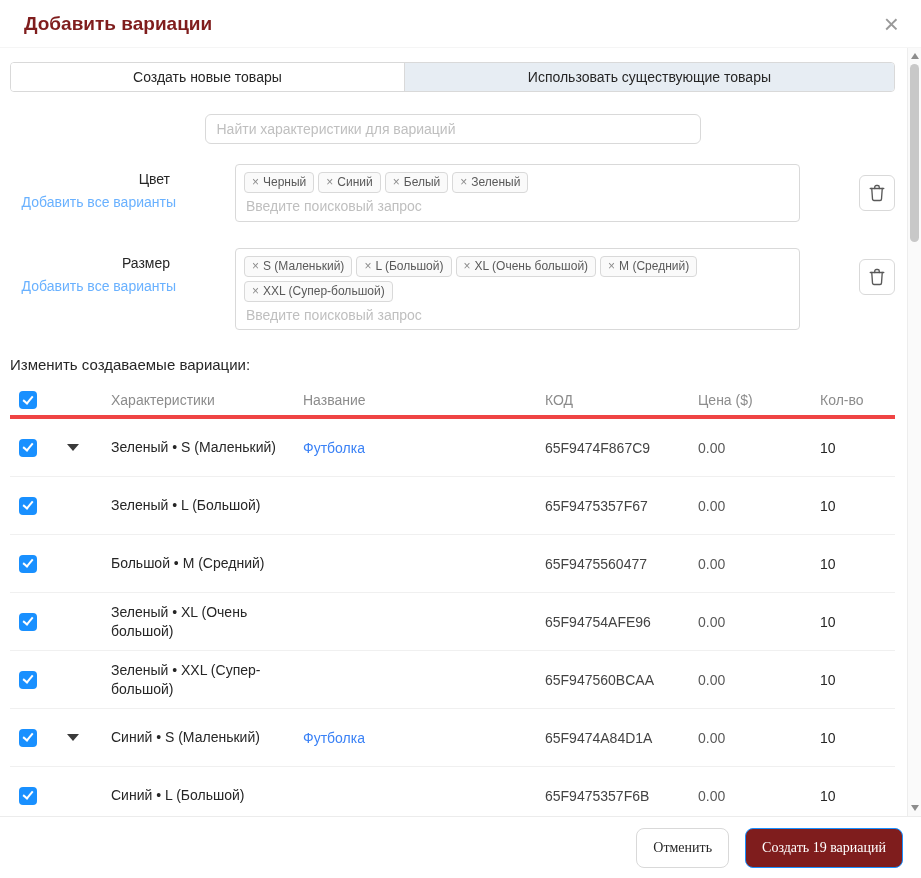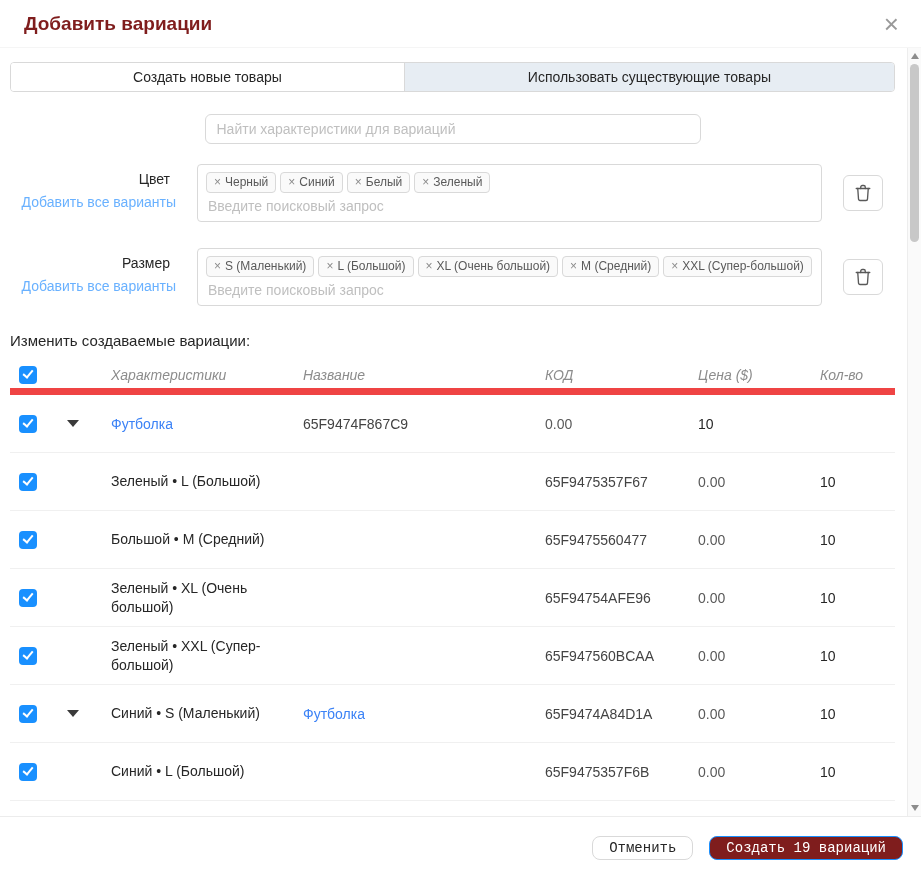--- a/index.html
+++ b/index.html
@@ -22,38 +22,38 @@
   .tab.active { background:#fff; }
   .tab.first { flex:0 0 44.6%; border-right:1px solid #d9d9d9; }
   .tab.last { flex:1 1 auto; }
 
   
   .search-wrap { display:flex; justify-content:center; margin-bottom:20px; }
   .search { width:496px; height:30px; border:1px solid #d9d9d9; border-radius:6px; padding:0 11px; font-size:14px; color:#262626; outline:none; font-family:inherit; }
   .search::placeholder { color:#bfbfbf; }
 
   
-  .attr-row { display:flex; align-items:flex-start; margin-bottom:26px; }
+  .attr-row { display:flex; align-items:flex-start; margin-bottom:26px;gap:38px; }
   .attr-left { flex:0 0 166px; text-align:right; padding-top:7px; }
   .attr-name { font-size:14px; color:#262626; margin-bottom:6px; padding-right:6px; }
   .attr-link { font-size:14px; color:#69b1ff; cursor:pointer; display:inline-block; }
   .tagbox { margin-left:21px; width:625px; min-height:58px; border:1px solid #d9d9d9; border-radius:4px; padding:7px 8px 4px; background:#fff; }
   .tags { display:flex; flex-wrap:wrap; gap:4px; margin-bottom:2px; }
   .tag { display:inline-flex; align-items:center; background:#fafafa; border:1px solid #d9d9d9; border-radius:4px; font-size:12px; color:#595959; padding:1px 7px 2px; line-height:16px; white-space:nowrap; }
   .tag-x { color:#8c8c8c; margin-right:4px; cursor:pointer; }
   .tag-input { border:none; outline:none; width:100%; font-size:14px; color:#262626; padding:3px 0 2px 2px; font-family:inherit; }
   .tag-input::placeholder { color:#bfbfbf; }
   .trash-btn { margin-left:21px; margin-top:11px; width:40px; height:36px; background:#fff; border:1px solid #d9d9d9; border-radius:6px; display:flex; align-items:center; justify-content:center; cursor:pointer; }
 
   
   .section-label { font-size:15px; color:#262626; margin-bottom:12px; }
 
   
   .vhead, .vrow { display:grid; grid-template-columns:49px 42px 194px 242px 153px 122px 1fr; align-items:center; }
-  .vhead { height:34px; border-bottom:7px solid #ef4444;font-style:italic; }
+  .vhead { height:34px; border-bottom:4px solid #ef4444; }
   .vhead .col { font-size:14px; color:#8c8c8c; }
   .vrow { min-height:58px; border-bottom:1px solid #f0f0f0; font-size:14px; }
   .vhead > :nth-child(3), .vrow > :nth-child(3) { padding-left:10px; padding-right:12px; }
   .vhead > :nth-child(n+4), .vrow > :nth-child(n+4) { padding-left:8px; }
   .cb-cell { padding-left:9px; display:flex; align-items:center; }
   .caret-cell { padding-left:8px; display:flex; align-items:center; }
   .char-cell { color:#262626; line-height:1.3; }
   .name-cell { color:#3b82f6; }
   .code-cell { color:#434343; }
   .price-cell { color:#595959; }
@@ -68,21 +68,21 @@
 
   
   .scrollbar { position:absolute; top:0; right:0; bottom:0; width:14px; background:#fafafa; border-left:1px solid #ededed; }
   .sb-thumb { position:absolute; top:16px; left:2px; width:9px; height:178px; background:#c8c8c8; border-radius:5px; cursor:pointer; }
   .sb-arrow { position:absolute; left:3px; width:0; height:0; border-left:4px solid transparent; border-right:4px solid transparent; }
   .sb-arrow.up { top:5px; border-bottom:6px solid #8c8c8c; }
   .sb-arrow.down { bottom:5px; border-top:6px solid #8c8c8c; }
 
   
   .modal-footer { flex:0 0 62px; border-top:1px solid #ececec; display:flex; align-items:center; justify-content:flex-end; gap:16px; padding-right:18px; }
-  .btn { height:24px; font-size:14px; border-radius:8px; cursor:pointer; font-family:Liberation Mono, monospace; padding:0 16px; }
+  .btn { height:40px; font-size:14px; border-radius:8px; cursor:pointer; font-family:Liberation Serif, serif; padding:0 16px; }
   .btn-cancel { background:#fff; border:1px solid #d9d9d9; color:#262626; }
   .btn-primary { background:#7f1d1d; border:1px solid #1990ff; color:#fff; }
 </style>
 </head>
 <body>
 
 <div class="modal">
 
   <div class="modal-header">
     <div class="modal-title">Добавить вариации</div>
@@ -189,20 +189,21 @@
         <div class="col">Кол-во</div>
       </div>
 
       <div class="vrow">
         <div class="cb-cell">
             <span class="cb"></span>
           </div>
         <div class="caret-cell">
             <span class="caret"></span>
           </div>
+        <div class="char-cell">Зеленый • S (Маленький)</div>
         <div class="name-cell">Футболка</div>
         <div class="code-cell">65F9474F867C9</div>
         <div class="price-cell">0.00</div>
         <div class="qty-cell">10</div>
       </div>
 
       <div class="vrow">
         <div class="cb-cell">
             <span class="cb"></span>
           </div>

